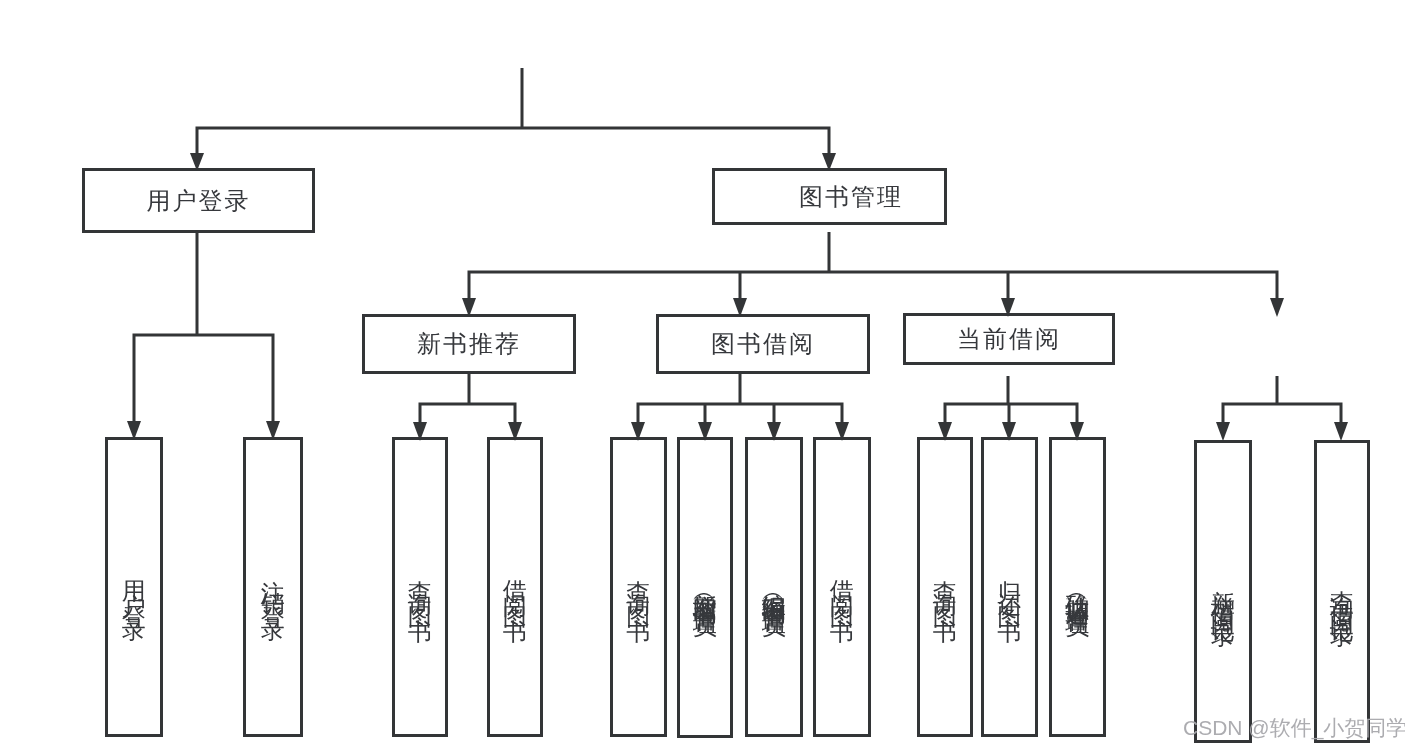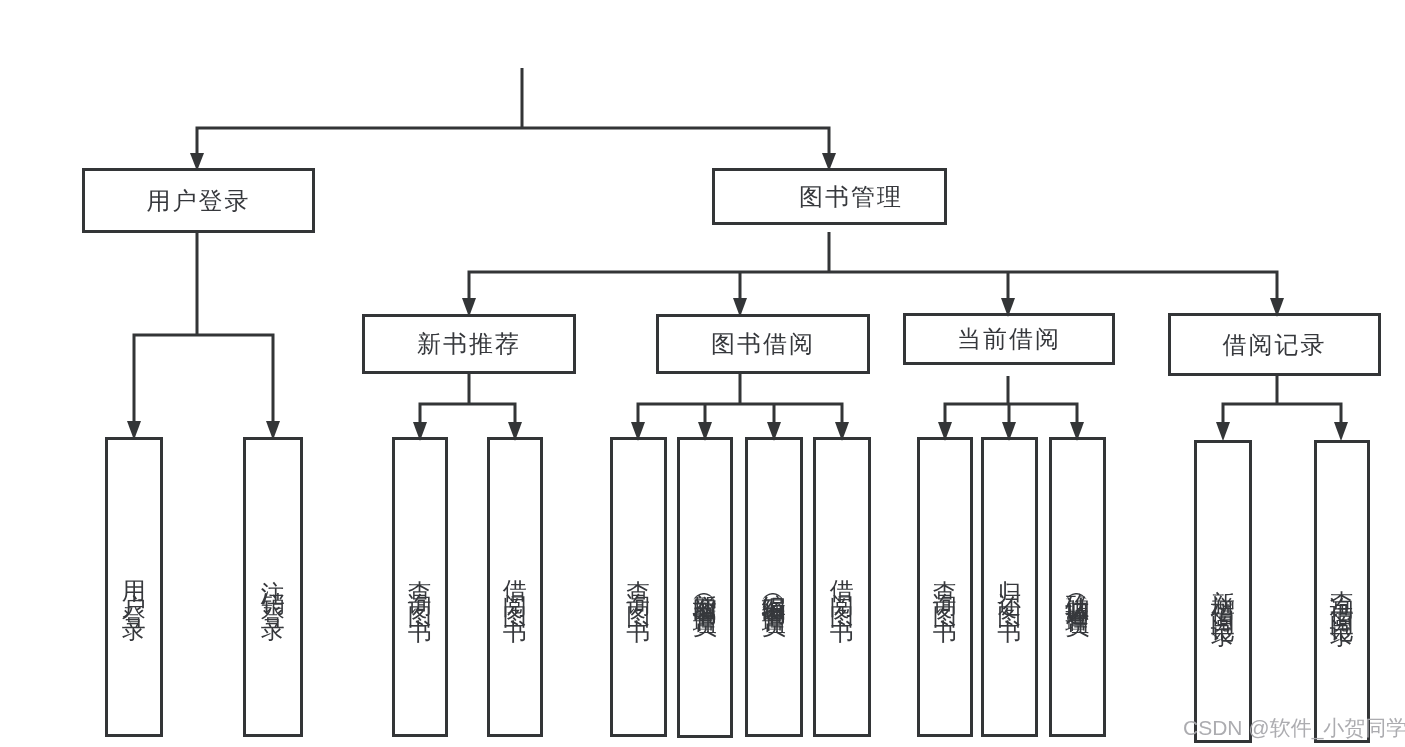--- a/index.html
+++ b/index.html
@@ -77,21 +77,20 @@
     </g>
   </svg>
 
 
   <div class="box" style="left:82px;top:168px;width:233px;height:65px;">用户登录</div>
   <div class="box" style="left:712px;top:168px;width:235px;height:57px;padding-left:43px;">图书管理</div>
 
   <div class="box" style="left:362px;top:314px;width:214px;height:60px;">新书推荐</div>
   <div class="box" style="left:656px;top:314px;width:214px;height:60px;">图书借阅</div>
   <div class="box" style="left:903px;top:313px;width:212px;height:52px;">当前借阅</div>
-  <div class="box" style="left:1168px;top:313px;width:213px;height:63px;">借阅记录</div>
 
   <div class="box" style="left:105px;top:437px;width:58px;height:300px;">
     <span class="vtext sp4">用户登录</span>
   </div>
   <div class="box" style="left:243px;top:437px;width:60px;height:300px;">
     <span class="vtext sp4">注销登录</span>
   </div>
 
   <div class="box" style="left:392px;top:437px;width:56px;height:300px;">
     <span class="vtext sp4">查询图书</span>

